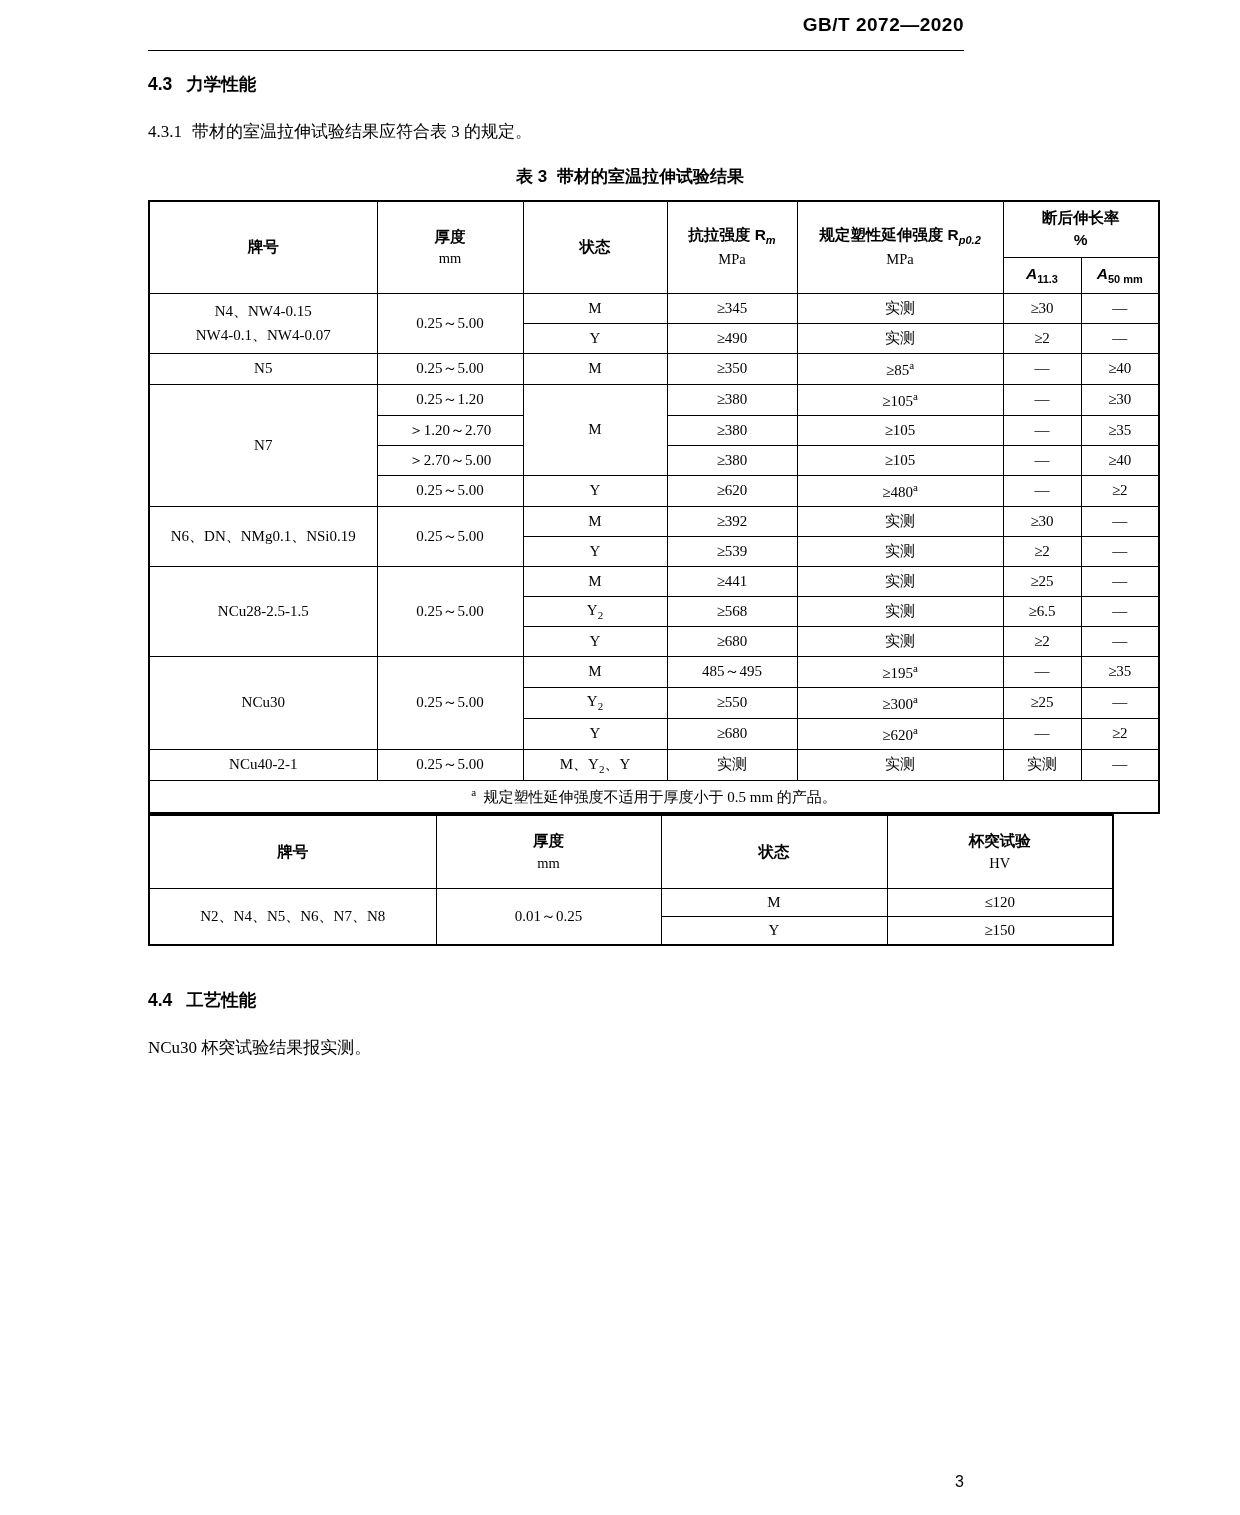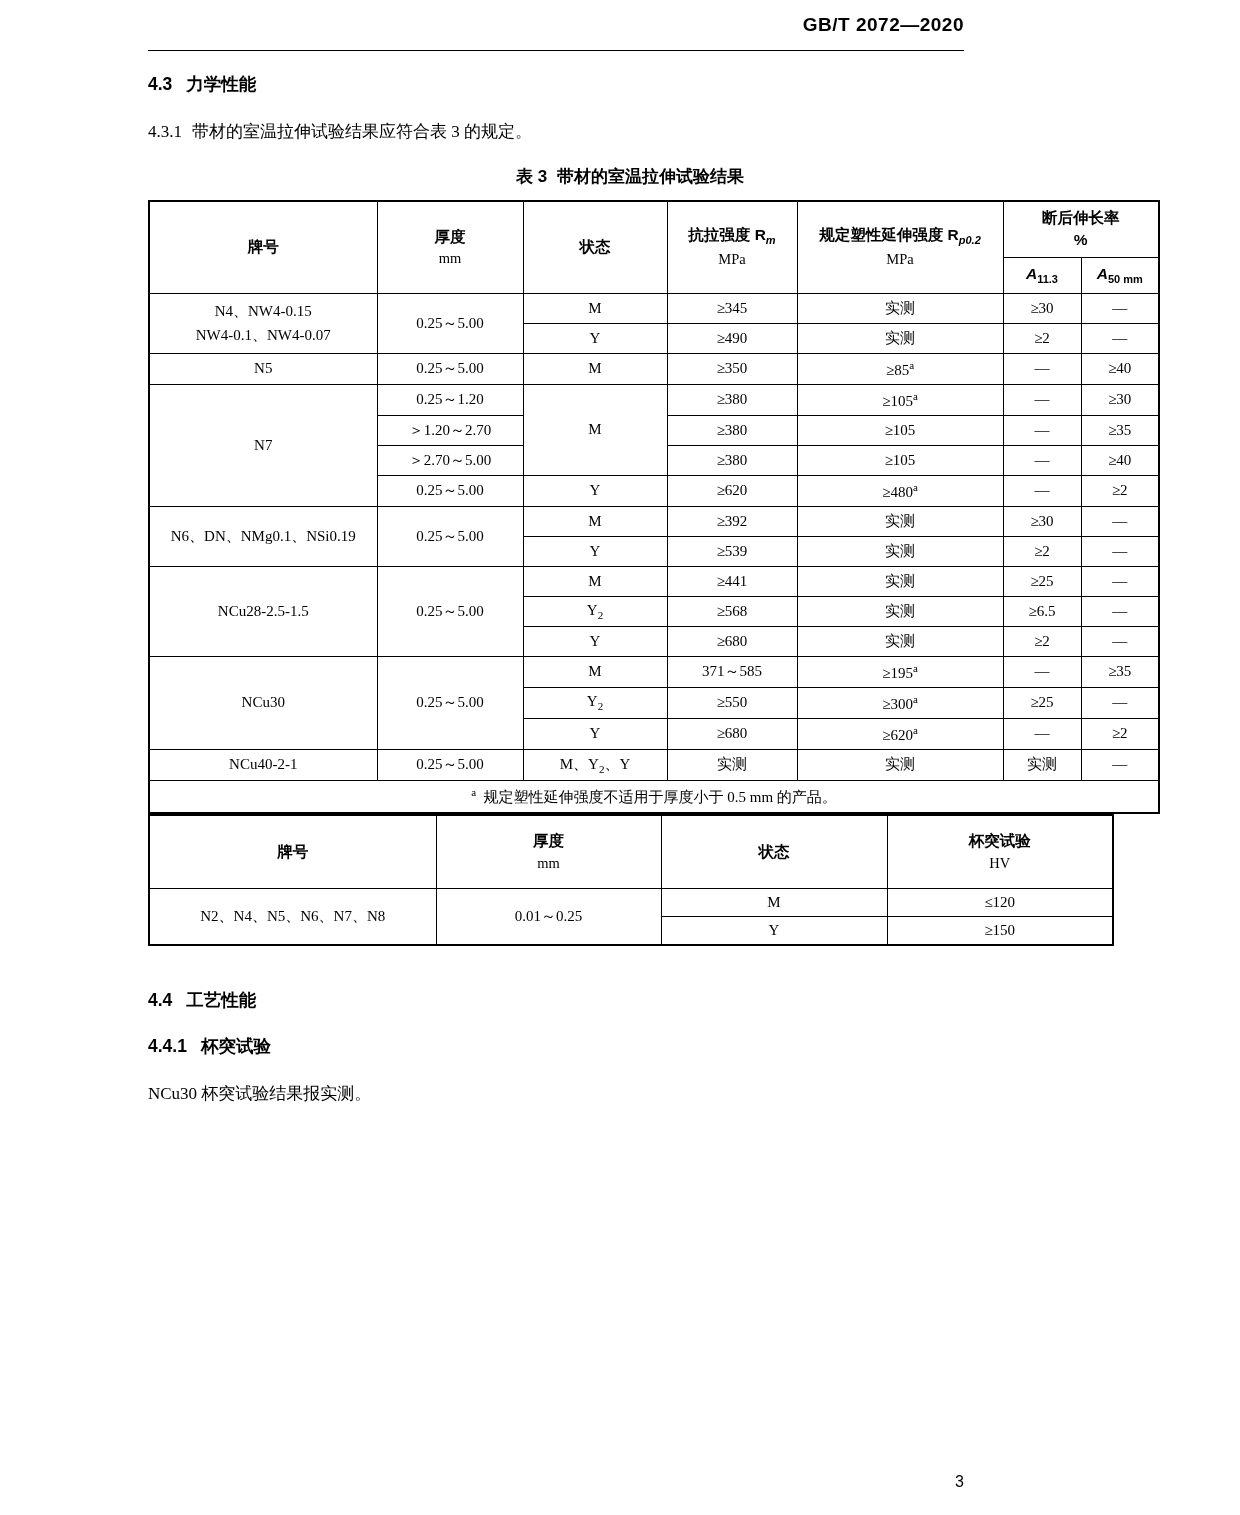--- a/index.html
+++ b/index.html
@@ -276,21 +276,21 @@
           <td>≥680</td>
           <td>实测</td>
           <td>≥2</td>
           <td>—</td>
         </tr>
 
         <tr>
           <td rowspan="3">NCu30</td>
           <td rowspan="3">0.25～5.00</td>
           <td>M</td>
-          <td>371～585</td>
+          <td>485～495</td>
           <td><span>≥195</span><span class="sup-star">a</span></td>
           <td>—</td>
           <td>≥35</td>
         </tr>
         <tr>
           <td>Y<span class="sub">2</span></td>
           <td>≥550</td>
           <td><span>≥300</span><span class="sup-star">a</span></td>
           <td>≥25</td>
           <td>—</td>
@@ -352,23 +352,20 @@
           <td>Y</td>
           <td>≥150</td>
         </tr>
       </tbody>
     </table>
 
     <div class="sec-h" style="margin-top:42px">
       <span class="num">4.4</span><span>工艺性能</span>
     </div>
 
-    <div class="sec-h">
-      <span class="num">4.4.1</span><span>杯突试验</span>
-    </div>
 
     <div class="para">
       <div>NCu30 杯突试验结果报实测。</div>
     </div>
 
   </div>
 
   <div class="pagenum">3</div>
 </div>
 

